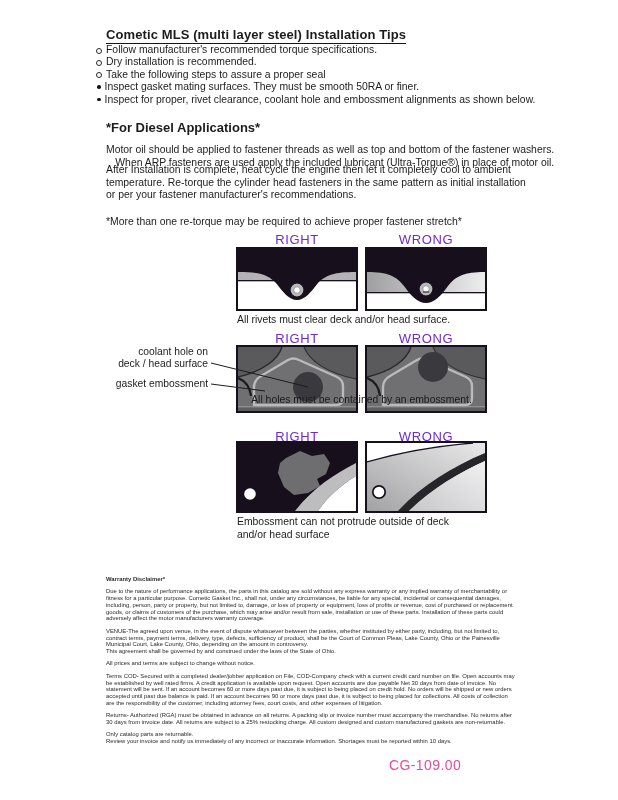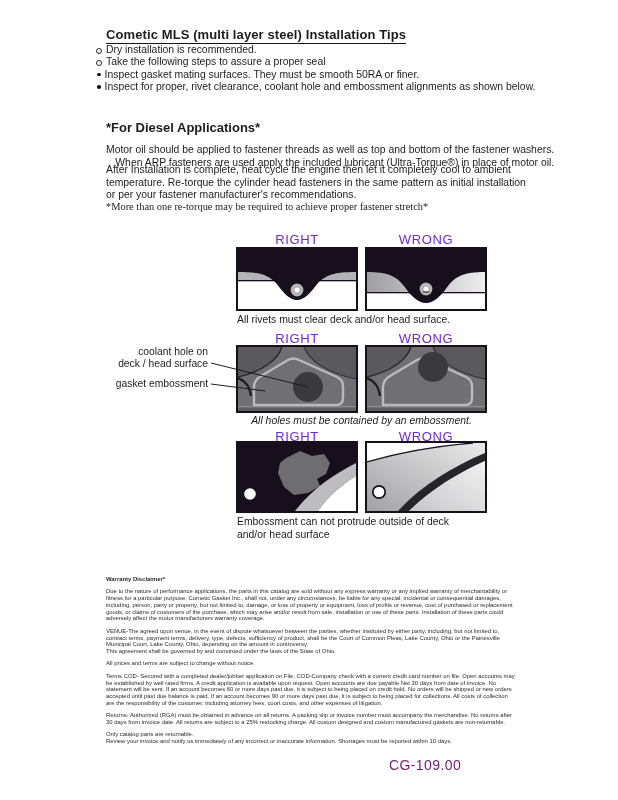--- a/index.html
+++ b/index.html
@@ -18,41 +18,45 @@
     left:106px;top:27px;font-size:13px;font-weight:bold;white-space:nowrap;
     border-bottom:1.6px solid #151515;padding-bottom:1px;letter-spacing:.1px;
   }
   .bullets{left:96px;top:44px;font-size:10.4px;line-height:12.4px;}
   .bullet-row{display:flex;white-space:nowrap;}
   .bullet-row.sub{margin-left:1px;}
   .mk-circle{flex:0 0 auto;width:4px;height:4px;border:1px solid #2a2a2a;border-radius:50%;margin:3.5px 4px 0 0;}
   .mk-dot{flex:0 0 auto;width:3.6px;height:3.6px;background:#151515;border-radius:50%;margin:4px 4px 0 0;}
   .h2{left:106px;top:120px;font-size:13px;font-weight:bold;white-space:nowrap;}
   .para{left:106px;font-size:10.4px;line-height:12.6px;white-space:pre-line;}
-  .p1{top:144px;text-align:right;} .p2{top:164px;} .note{top:201px;white-space:nowrap;font-family:Liberation Serif, serif;}
+  .p1{top:144px;text-align:right;} .p2{top:164px;} .note{top:216px;white-space:nowrap;}
   .rw-label{width:122px;text-align:center;font-size:13px;letter-spacing:.6px;color:#6d28d9;}
   .panel{width:122px;box-sizing:border-box;border:2px solid #15101b;background:#fff;}
   .panel svg{display:block;}
   .cap{font-size:10.4px;white-space:pre-line;line-height:12.8px;}
   .cap-center{width:251px;text-align:center;}
   .annot{font-size:10.3px;line-height:11.6px;text-align:right;white-space:pre-line;width:120px;}
   .legal{left:106px;top:576px;width:424px;font-size:5.9px;line-height:6.8px;color:#2a2a2c;}
   .legal .lg-h{font-weight:bold;margin:0 0 5.5px 0;}
   .legal p{margin:0 0 5.5px 0;white-space:pre-line;}
-  .code{left:389px;top:757px;font-size:14px;letter-spacing:.4px;color:#701a75;}
+  .code{left:389px;top:757px;font-size:14px;letter-spacing:.4px;color:#ec4899;}
   .overlay{pointer-events:none;}
 </style>
 </head>
 <body>
 
 <div class="page">
 
   <div class="abs title">Cometic MLS (multi layer steel) Installation Tips</div>
 
   <div class="abs bullets">
+    <div class="bullet-row">
+        <span class="mk-circle"></span>
+        <span>Follow manufacturer's recommended torque specifications.</span>
+      </div>
     <div class="bullet-row">
         <span class="mk-circle"></span>
         <span>Dry installation is recommended.</span>
       </div>
     <div class="bullet-row">
         <span class="mk-circle"></span>
         <span>Take the following steps to assure a proper seal</span>
       </div>
     <div class="bullet-row sub">
         <span class="mk-dot"></span>
@@ -143,21 +147,21 @@
       <rect x="0" y="59.3" width="118" height="1.2" fill="#9c9c9e"></rect>
       <rect x="0" y="60.5" width="118" height="3.5" fill="#5e5e60"></rect>
     </svg>
   </div>
 
   <svg class="abs overlay" style="left:200px;top:355px;z-index:5;" width="120" height="45" viewBox="0 0 120 45">
     <line x1="11" y1="8" x2="108" y2="32" stroke="#1c1c1e" stroke-width="1"></line>
     <line x1="11" y1="29" x2="65" y2="36" stroke="#1c1c1e" stroke-width="1"></line>
   </svg>
 
-  <div class="abs cap cap-center" style="left:236px;top:415px;font-style:italic;">All holes must be contained by an embossment.</div>
+  <div class="abs cap cap-center" style="left:236px;top:394px;">All holes must be contained by an embossment.</div>
 
   <div class="abs rw-label" style="left:236px;top:429px;">RIGHT</div>
   <div class="abs rw-label" style="left:365px;top:429px;">WRONG</div>
 
   <div class="abs panel" style="left:236px;top:441px;height:72px;">
     <svg width="118" height="68" viewBox="0 0 118 68">
       <rect x="0" y="0" width="118" height="68" fill="#17101c"></rect>
       <polygon points="48,15 62,8 74,13 86,11 92,20 88,31 79,36 82,43 70,50 56,52 46,44 40,30 42,20" fill="#6e6e70"></polygon>
       <path d="M118,20 C95,32 75,45 57,68 L80,68 C88,56 100,44 118,33 Z" fill="#bdbdbf"></path>
       <path d="M118,33 C100,44 88,56 80,68 L118,68 Z" fill="#ffffff"></path>

